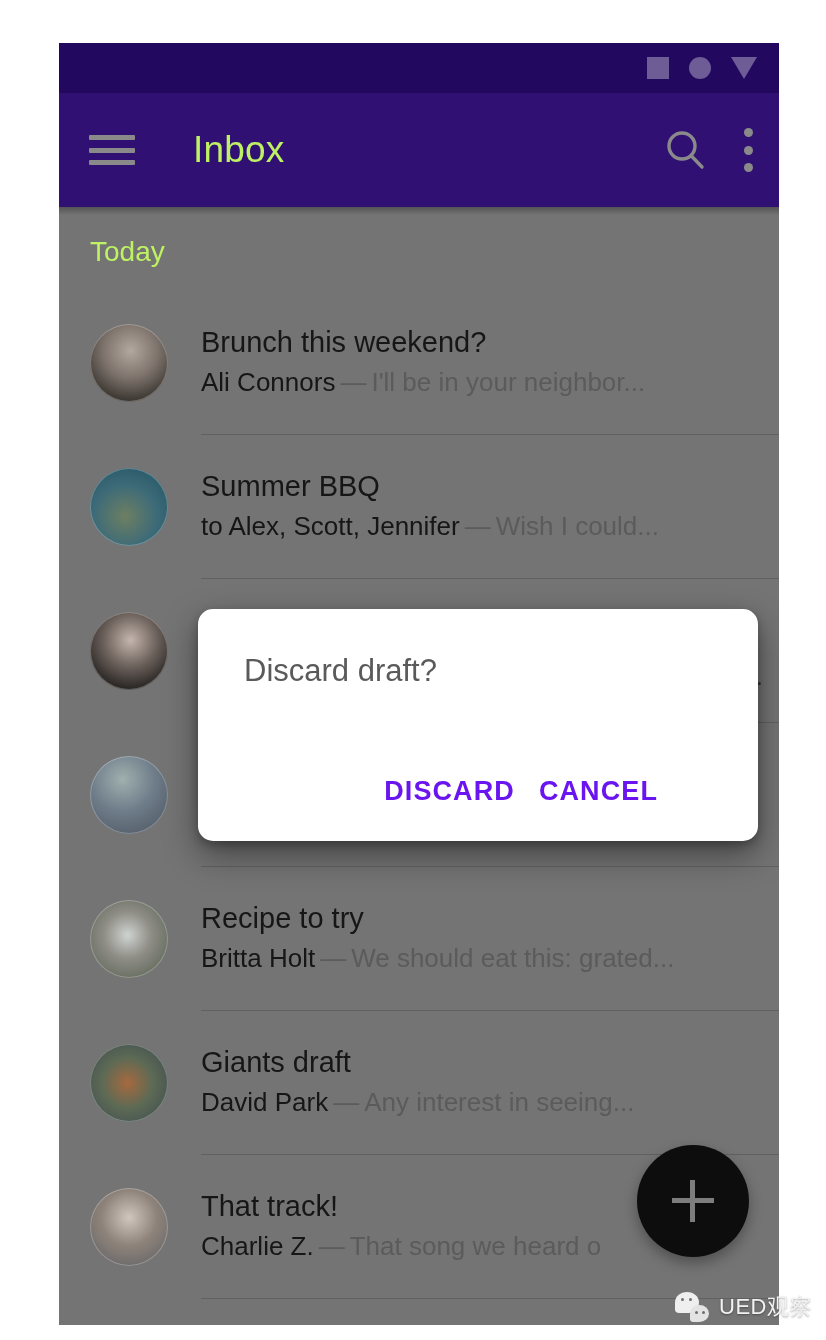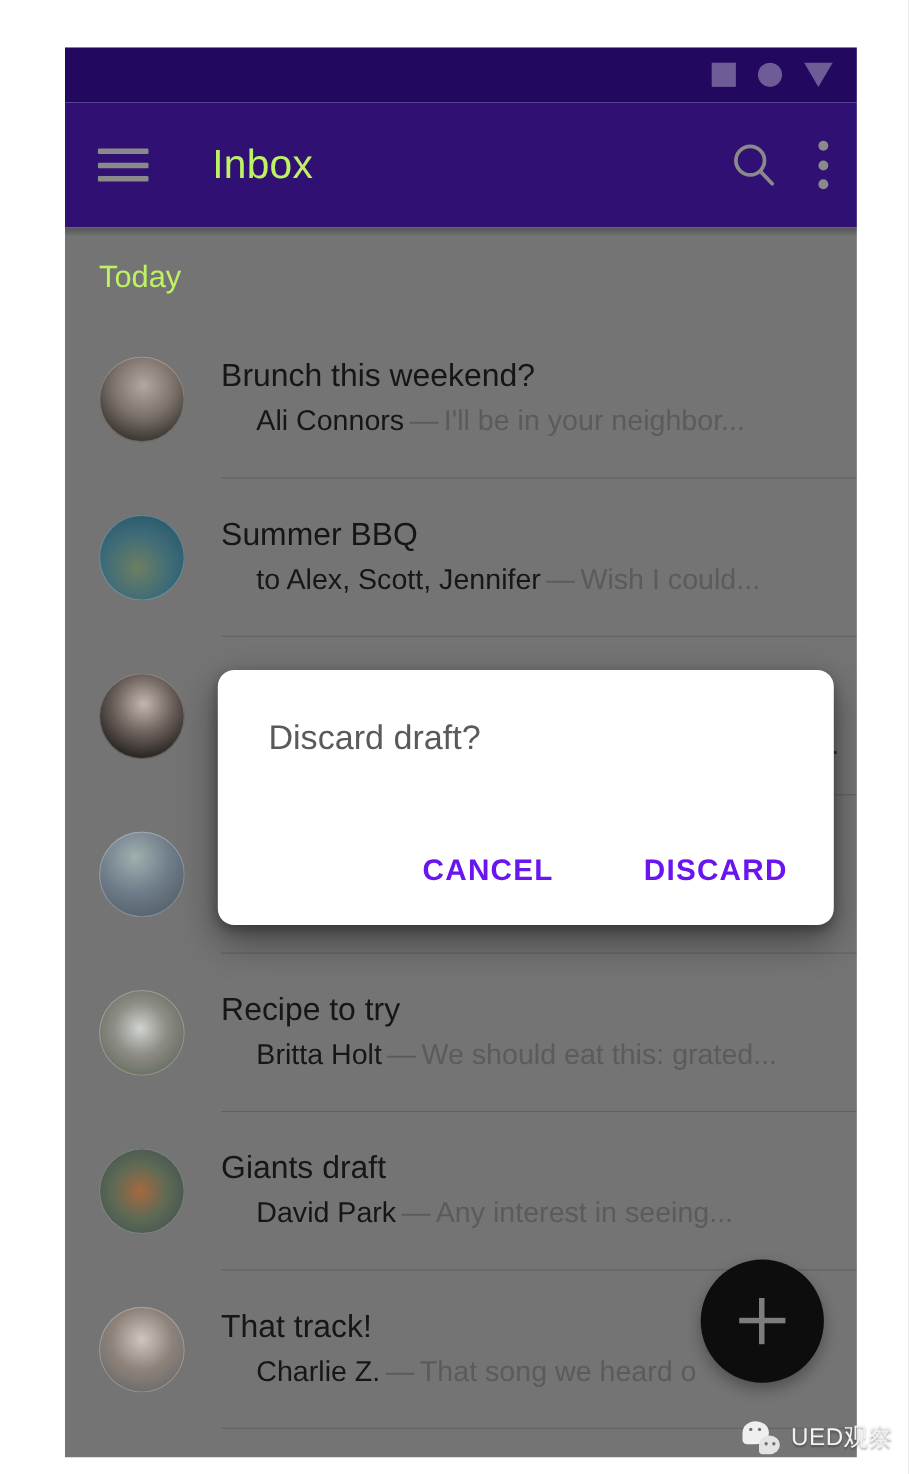--- a/index.html
+++ b/index.html
@@ -137,21 +137,21 @@
     color: #161616;
     line-height: 1.34;
     white-space: nowrap;
   }
   .meta {
     font-size: 26px;
     line-height: 1.6;
     white-space: nowrap;
     color: #5b5b5b;
   }
-  .meta .sender { color: #161616; margin-left: 32px; }
+  .meta .sender { color: #161616; }
   .meta .dash { color: #5b5b5b; padding: 0 5px; }
 
   .divider {
     position: absolute;
     left: 142px; right: 0; bottom: 0;
     height: 1px;
     background: rgba(0,0,0,.16);
   }
 
   
@@ -364,22 +364,22 @@
 
     <div id="fab">
       <span class="plus"></span>
     </div>
 
   </div>
 
   <div id="dialog">
     <div id="dialog-title">Discard draft?</div>
     <div id="dialog-actions">
+      <button class="dlg-btn" id="discard-button">DISCARD</button>
       <button class="dlg-btn" id="cancel-button">CANCEL</button>
-      <button class="dlg-btn" id="discard-button">DISCARD</button>
     </div>
   </div>
 
 </div>
 
 <div id="watermark">
   <div id="wechat-icon">
     <span class="b1"></span>
     <span class="b2"></span>
     <span class="e e1"></span>

